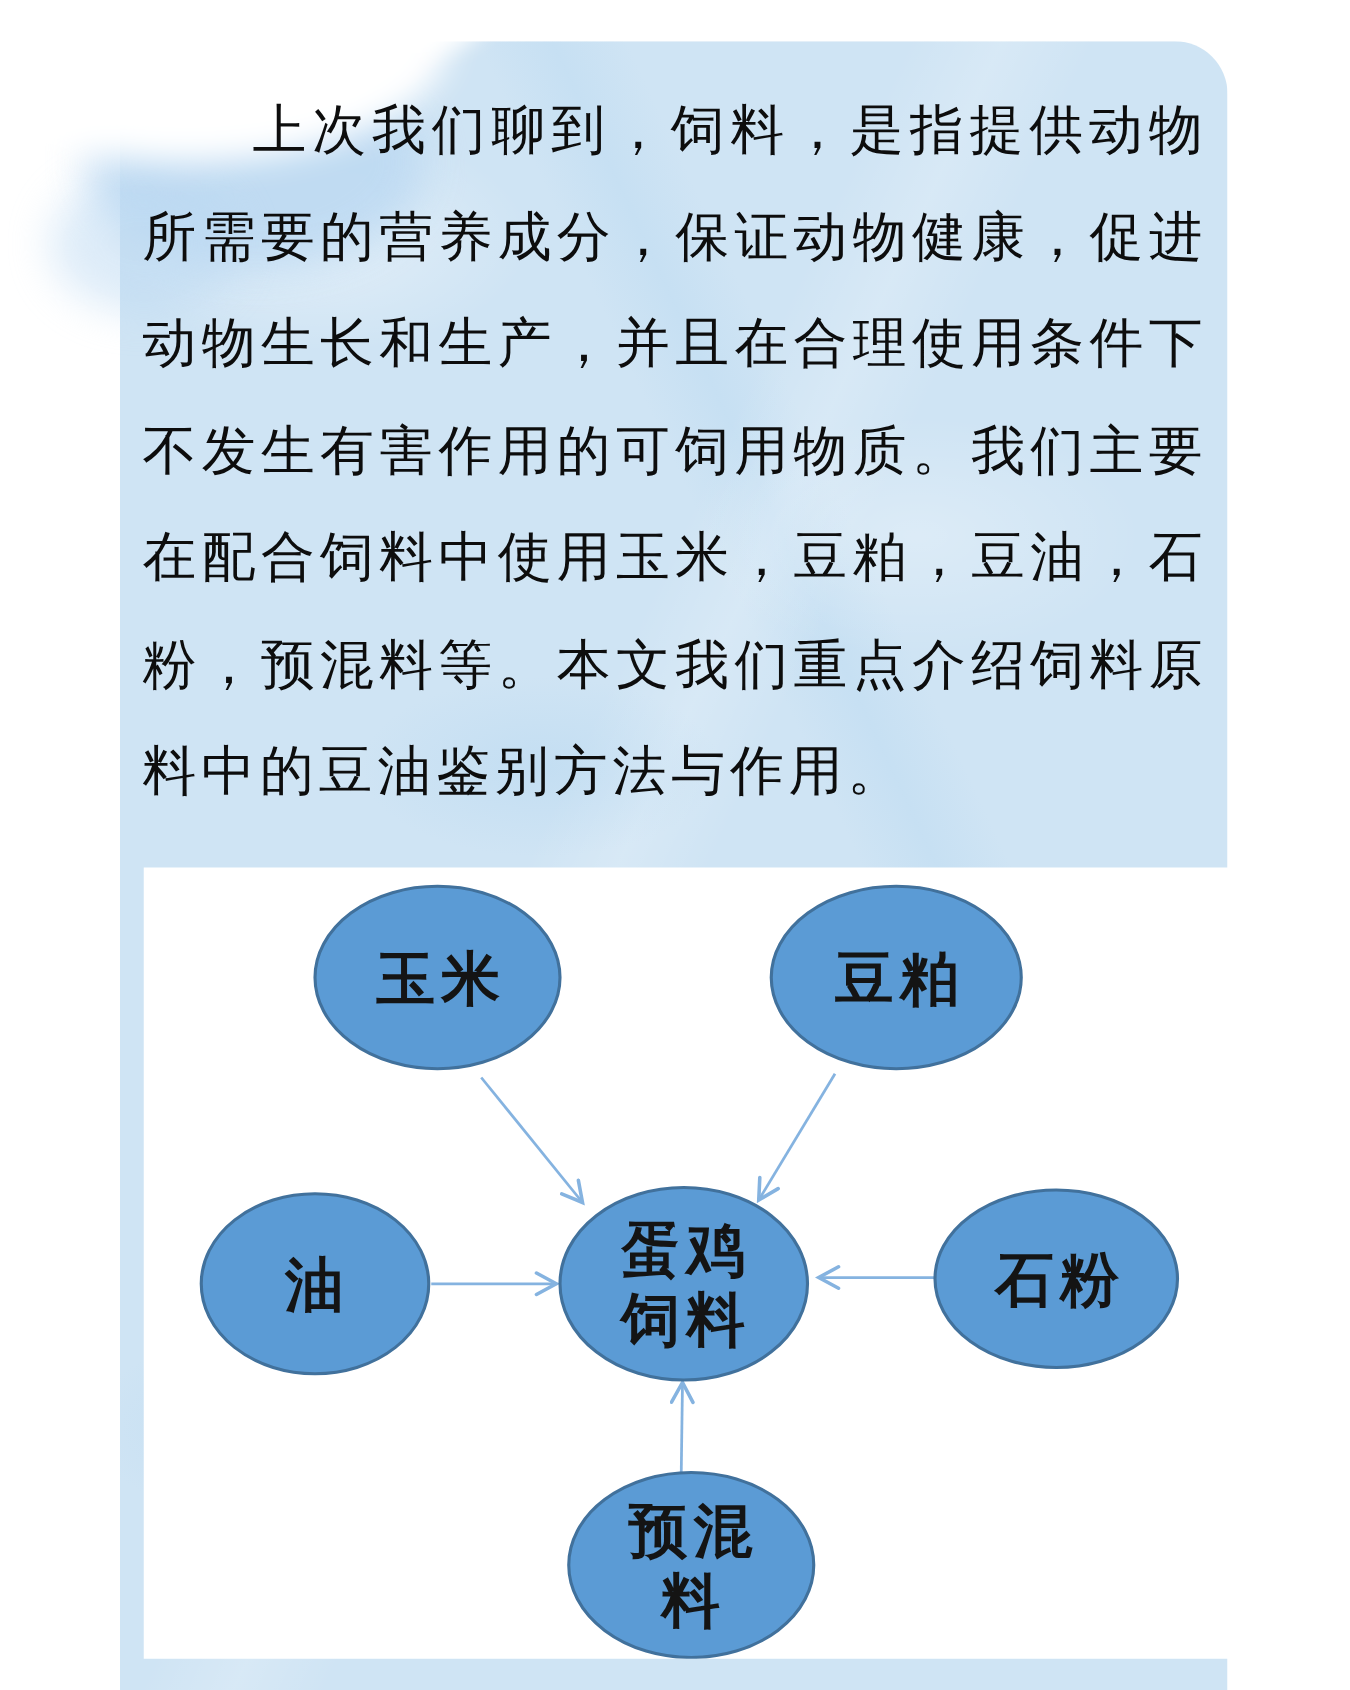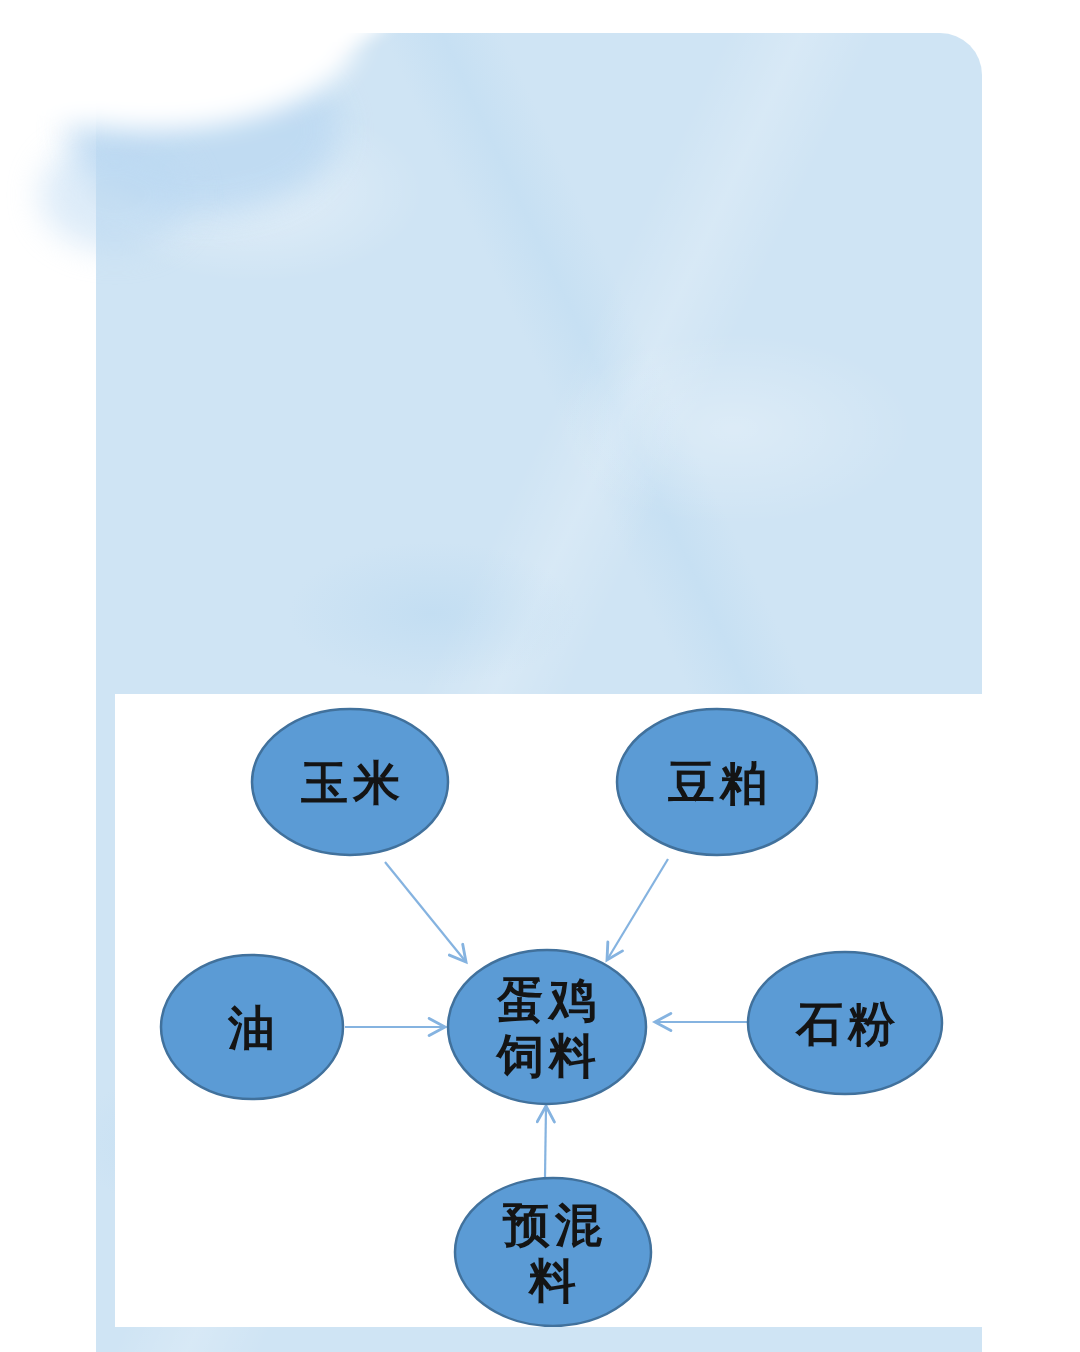--- a/index.html
+++ b/index.html
@@ -91,20 +91,21 @@
   <div class="paper"></div>
 
   <div>
     <div class="cloud-tint1"></div>
     <div class="cloud-tint2"></div>
     <div class="cloud-white1"></div>
     <div class="cloud-white2"></div>
     <div class="cloud-white3"></div>
   </div>
 
+  <p class="article">上次我们聊到，饲料，是指提供动物所需要的营养成分，保证动物健康，促进动物生长和生产，并且在合理使用条件下不发生有害作用的可饲用物质。我们主要在配合饲料中使用玉米，豆粕，豆油，石粉，预混料等。本文我们重点介绍饲料原料中的豆油鉴别方法与作用。</p>
 
   <div class="panel">
     <svg width="845" height="633" viewBox="0 0 845 633" xmlns="http://www.w3.org/2000/svg">
       <defs>
         <marker id="openArrow" markerWidth="10" markerHeight="10" refX="8.2" refY="4.5" orient="auto" markerUnits="strokeWidth">
           <polyline class="arrow-head" points="1,0.6 8.2,4.5 1,8.4"></polyline>
         </marker>
       </defs>
 
       <line class="arrow" x1="270" y1="168" x2="351" y2="268" marker-end="url(#openArrow)"></line>

